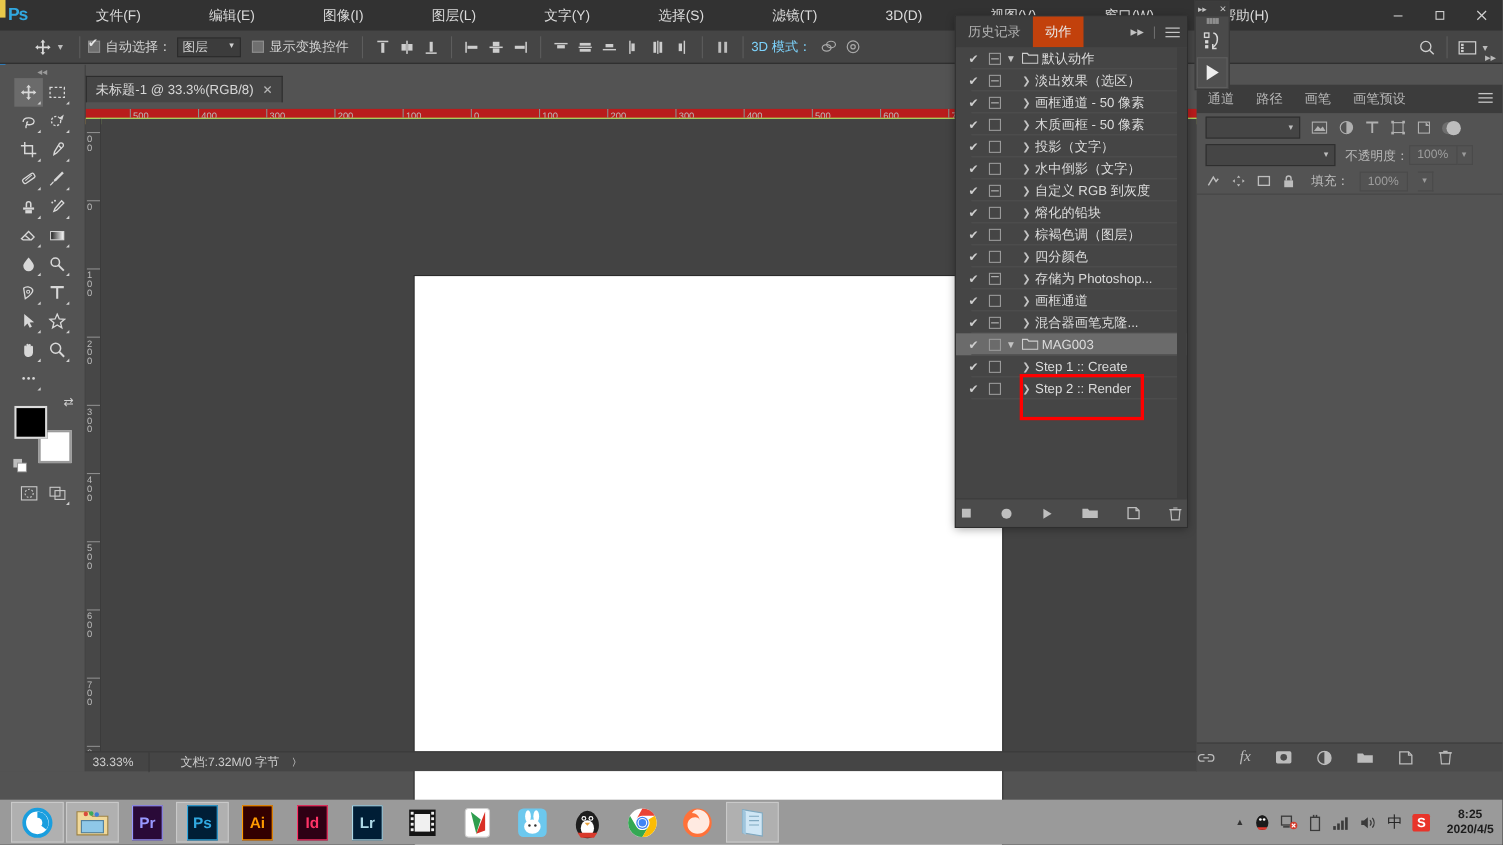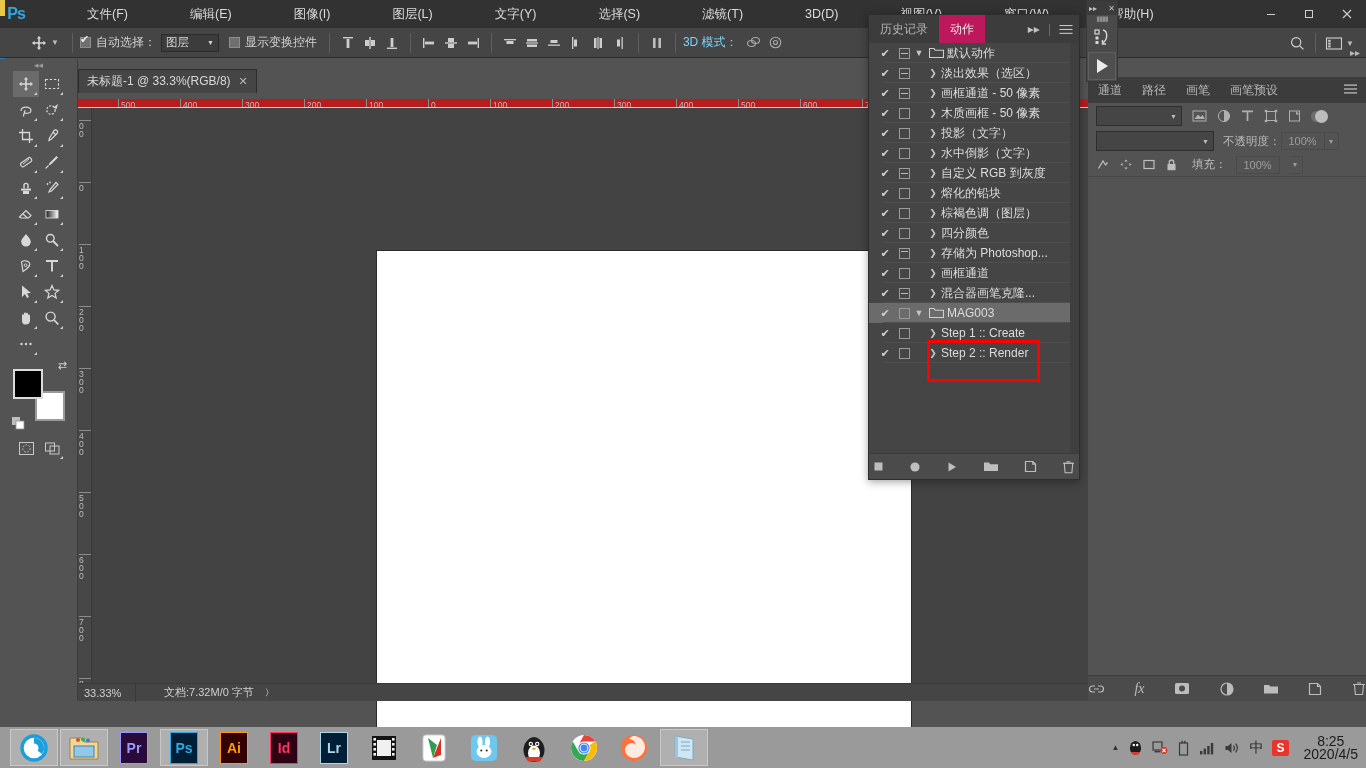--- a/index.html
+++ b/index.html
@@ -138,21 +138,21 @@
   .lp-lockrow{ display:flex; align-items:center; height:24px; padding:0 8px; gap:9px; color:#bdbdbd; font-size:11.5px;
                border-bottom:1px solid #474747;}
   .layer-item{
     display:flex; align-items:center; height:56px; background:#6b6b6b; margin-top:4px; padding-right:10px;
   }
   .layer-thumb{ width:54px; height:54px; background:#fff; border:1px solid #3a3a3a; margin-left:4px;}
   .layer-name{ margin-left:14px; font-size:12.5px; color:#f0f0f0;}
   .layer-lock{ margin-left:auto; color:#d6d6d6;}
   .lp-bottom{
     position:absolute; left:0; bottom:0; width:278px; height:26px; background:#4b4b4b;
-    border-top:1px solid #3d3d3d; display:flex; align-items:center; justify-content:space-between; gap:22px;
+    border-top:1px solid #3d3d3d; display:flex; align-items:center; justify-content:flex-start; gap:22px;
     color:#bcbcbc;
   }
 
   
   .minipanel{
     position:absolute; left:1086px; top:0px; width:32px; height:82px; background:#4a4a4a;
     border:1px solid #383838; z-index:40;
   }
   .mp-head{ height:14px; display:flex; align-items:center; justify-content:space-between; padding:0 2px;
             color:#c3c3c3; font-size:8px; background:#3c3c3c;}
@@ -161,21 +161,21 @@
   .mp-btn.framed{ background:#4f4f4f; border:1px solid #5e5e5e;}
 
   
   .actpanel{
     position:absolute; left:868px; top:14px; width:212px; height:466px;
     background:#454545; border:1px solid #2e2e2e; z-index:30;
     box-shadow:0 2px 8px rgba(0,0,0,.35);
   }
   .ap-tabs{ height:28px; background:#3c3c3c; display:flex; align-items:flex-end; position:relative;}
   .ap-tab{ height:28px; padding:0 11px; display:flex; align-items:center; font-size:12px; color:#b4b4b4;}
-  .ap-tab.active{ background:#be185d; color:#e9e9e9; }
+  .ap-tab.active{ background:#c2410c; color:#e9e9e9; }
   .ap-tabs .right{ position:absolute; right:6px; top:0; height:28px; display:flex; align-items:center; gap:8px; color:#c2c2c2;}
   .ap-list{ position:absolute; left:0; top:28px; width:210px; height:410px; overflow:hidden; background:#454545;}
   .ap-row{ display:flex; align-items:center; height:20px; font-size:12px; color:#dcdcdc; position:relative;}
   .ap-row .sep{ position:absolute; left:14px; right:6px; bottom:0; height:1px; background:#4f4f4f;}
   .ap-chk{ width:14px; display:flex; align-items:center; justify-content:center; color:#cfcfcf; font-size:11px; margin-left:9px;}
   .ap-dlg{ width:14px; display:flex; align-items:center; justify-content:center; margin-left:5px;}
   .ap-dlg-box{ width:11px;height:11px; border:1px solid #9a9a9a;}
   .ap-dlg-box.filled:after{ content:""; display:block; width:7px;height:1px;background:#b9b9b9; margin:4px auto 0;}
   .ap-dlg-box.filled2:after{ content:""; display:block; width:7px;height:5px;border-top:1px solid #b9b9b9; margin:2px auto 0;}
   .ap-arrow{ width:16px; display:flex; align-items:center; justify-content:center; color:#c4c4c4; font-size:9px;}
@@ -196,21 +196,21 @@
     position:absolute; left:0; bottom:0; width:1366px; height:41px; background:#9a9a9a;
     display:flex; align-items:center; padding-left:10px;
   }
   .tbk{ width:48px; height:37px; display:flex; align-items:center; justify-content:center; margin-right:2px; position:relative;}
   .tbk.framed{ background:#b0b0b0; border:1px solid #c9c9c9;}
   .adobe-ico{
     width:28px; height:32px; display:flex; align-items:center; justify-content:center;
     font-weight:bold; font-size:14px; font-family:"Liberation Sans",sans-serif;
   }
   .tray{ position:absolute; right:8px; bottom:0; height:41px; display:flex; align-items:center; gap:9px; }
-  .tray-clock{ text-align:center; font-size:14px; color:#1c1c1c; line-height:13px; margin-left:6px;}
+  .tray-clock{ text-align:center; font-size:11px; color:#1c1c1c; line-height:13px; margin-left:6px;font-weight:bold;}
   svg{ display:block; }
 </style>
 </head>
 <body>
 
 <div id="app">
 
   <div class="menubar">
     <div class="yellow-tab"></div>
     <div class="ps-logo">Ps</div>

